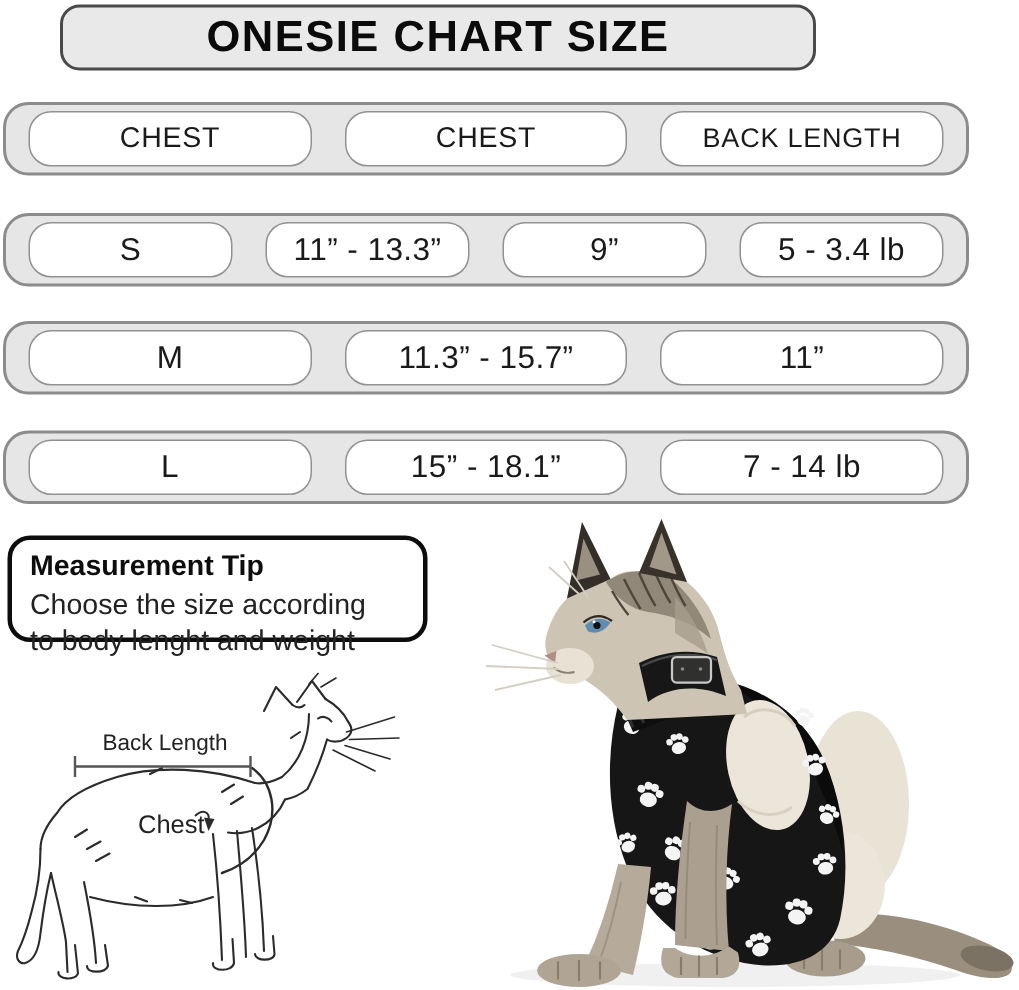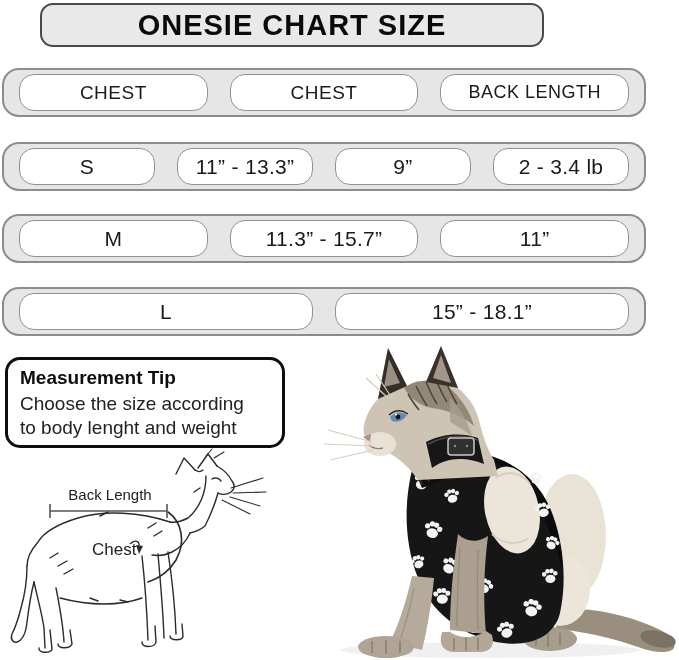--- a/index.html
+++ b/index.html
@@ -21,21 +21,21 @@
   }
   .cell{flex:1;display:flex;align-items:center;justify-content:center;}
   .pill{
     width:100%;height:37px;background:#ffffff;border:1.5px solid #919191;
     border-radius:15px;display:flex;align-items:center;justify-content:center;
     box-sizing:border-box;text-align:center;
   }
   .pill.header{font-size:19px;line-height:1.02;color:#1a1a1a;letter-spacing:0.5px;padding:0 6px;}
   .pill.value{font-size:21px;color:#1a1a1a;letter-spacing:0.3px;}
   .tip-box{
-    position:absolute;left:5px;top:357px;width:280px;height:91px;
+    position:absolute;left:5px;top:357px;width:280px;height:71px;
     border:3.5px solid #0d0d0d;border-radius:15px;background:#ffffff;
     box-sizing:border-box;padding:7px 12px 0 12px;
   }
   .tip-box .tip-heading{font-size:19px;font-weight:bold;color:#0d0d0d;margin-bottom:3px;}
   .tip-box .tip-line{font-size:19px;color:#222;line-height:1.28;}
   .sketch-wrap{position:absolute;left:0px;top:448px;width:300px;height:212px;}
   .photo-wrap{position:absolute;left:300px;top:338px;width:379px;height:322px;}
   svg text{font-family:"Liberation Sans","DejaVu Sans",sans-serif;}
 </style>
 </head>
@@ -63,21 +63,21 @@
     <div class="cell">
         <div class="pill value">S</div>
       </div>
     <div class="cell">
         <div class="pill value">11” - 13.3”</div>
       </div>
     <div class="cell">
         <div class="pill value">9”</div>
       </div>
     <div class="cell">
-        <div class="pill value">2 - 3.4 lb</div>
+        <div class="pill value">5 - 3.4 lb</div>
       </div>
   </div>
 
   <div class="bar" style="top:214px">
     <div class="cell">
         <div class="pill value">M</div>
       </div>
     <div class="cell">
         <div class="pill value">11.3” - 15.7”</div>
       </div>
@@ -85,20 +85,23 @@
         <div class="pill value">11”</div>
       </div>
   </div>
 
   <div class="bar" style="top:287px">
     <div class="cell">
         <div class="pill value">L</div>
       </div>
     <div class="cell">
         <div class="pill value">15” - 18.1”</div>
+      </div>
+    <div class="cell">
+        <div class="pill value">7 - 14 lb</div>
       </div>
   </div>
 
   <div class="tip-box">
     <div class="tip-heading">Measurement Tip</div>
     <div class="tip-line">Choose the size according</div>
     <div class="tip-line">to body lenght and weight</div>
   </div>
 
   <div class="sketch-wrap">

